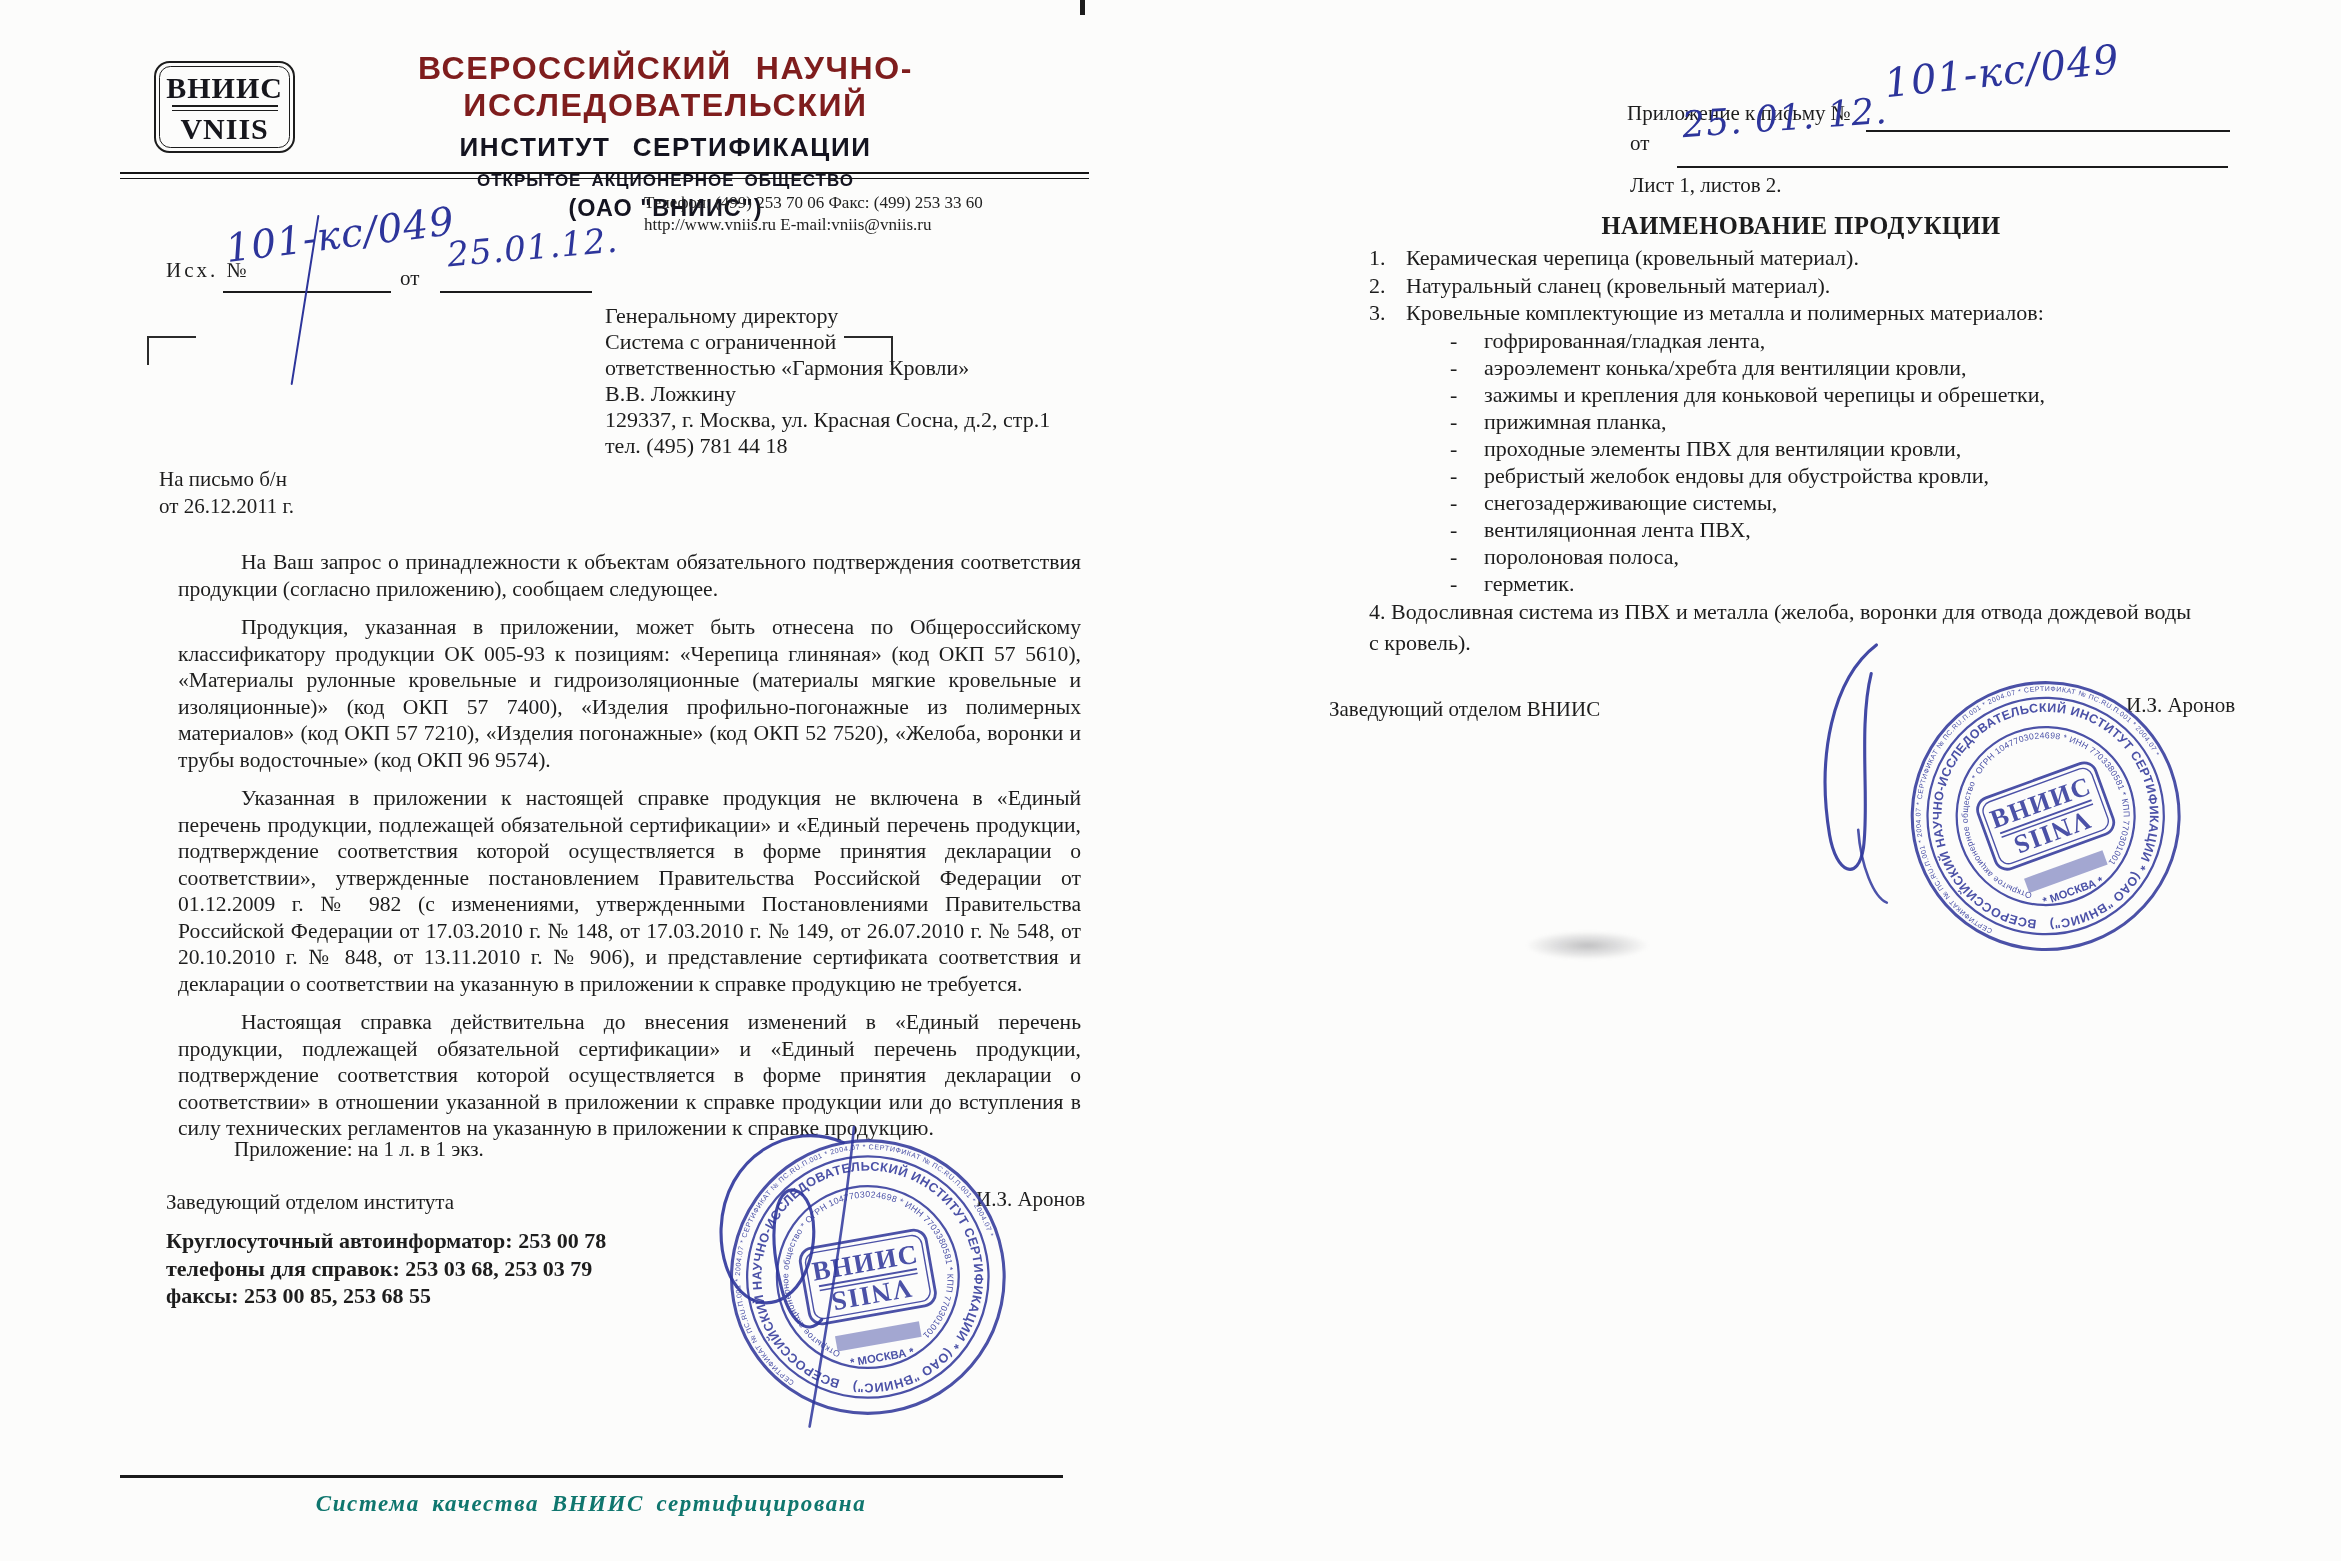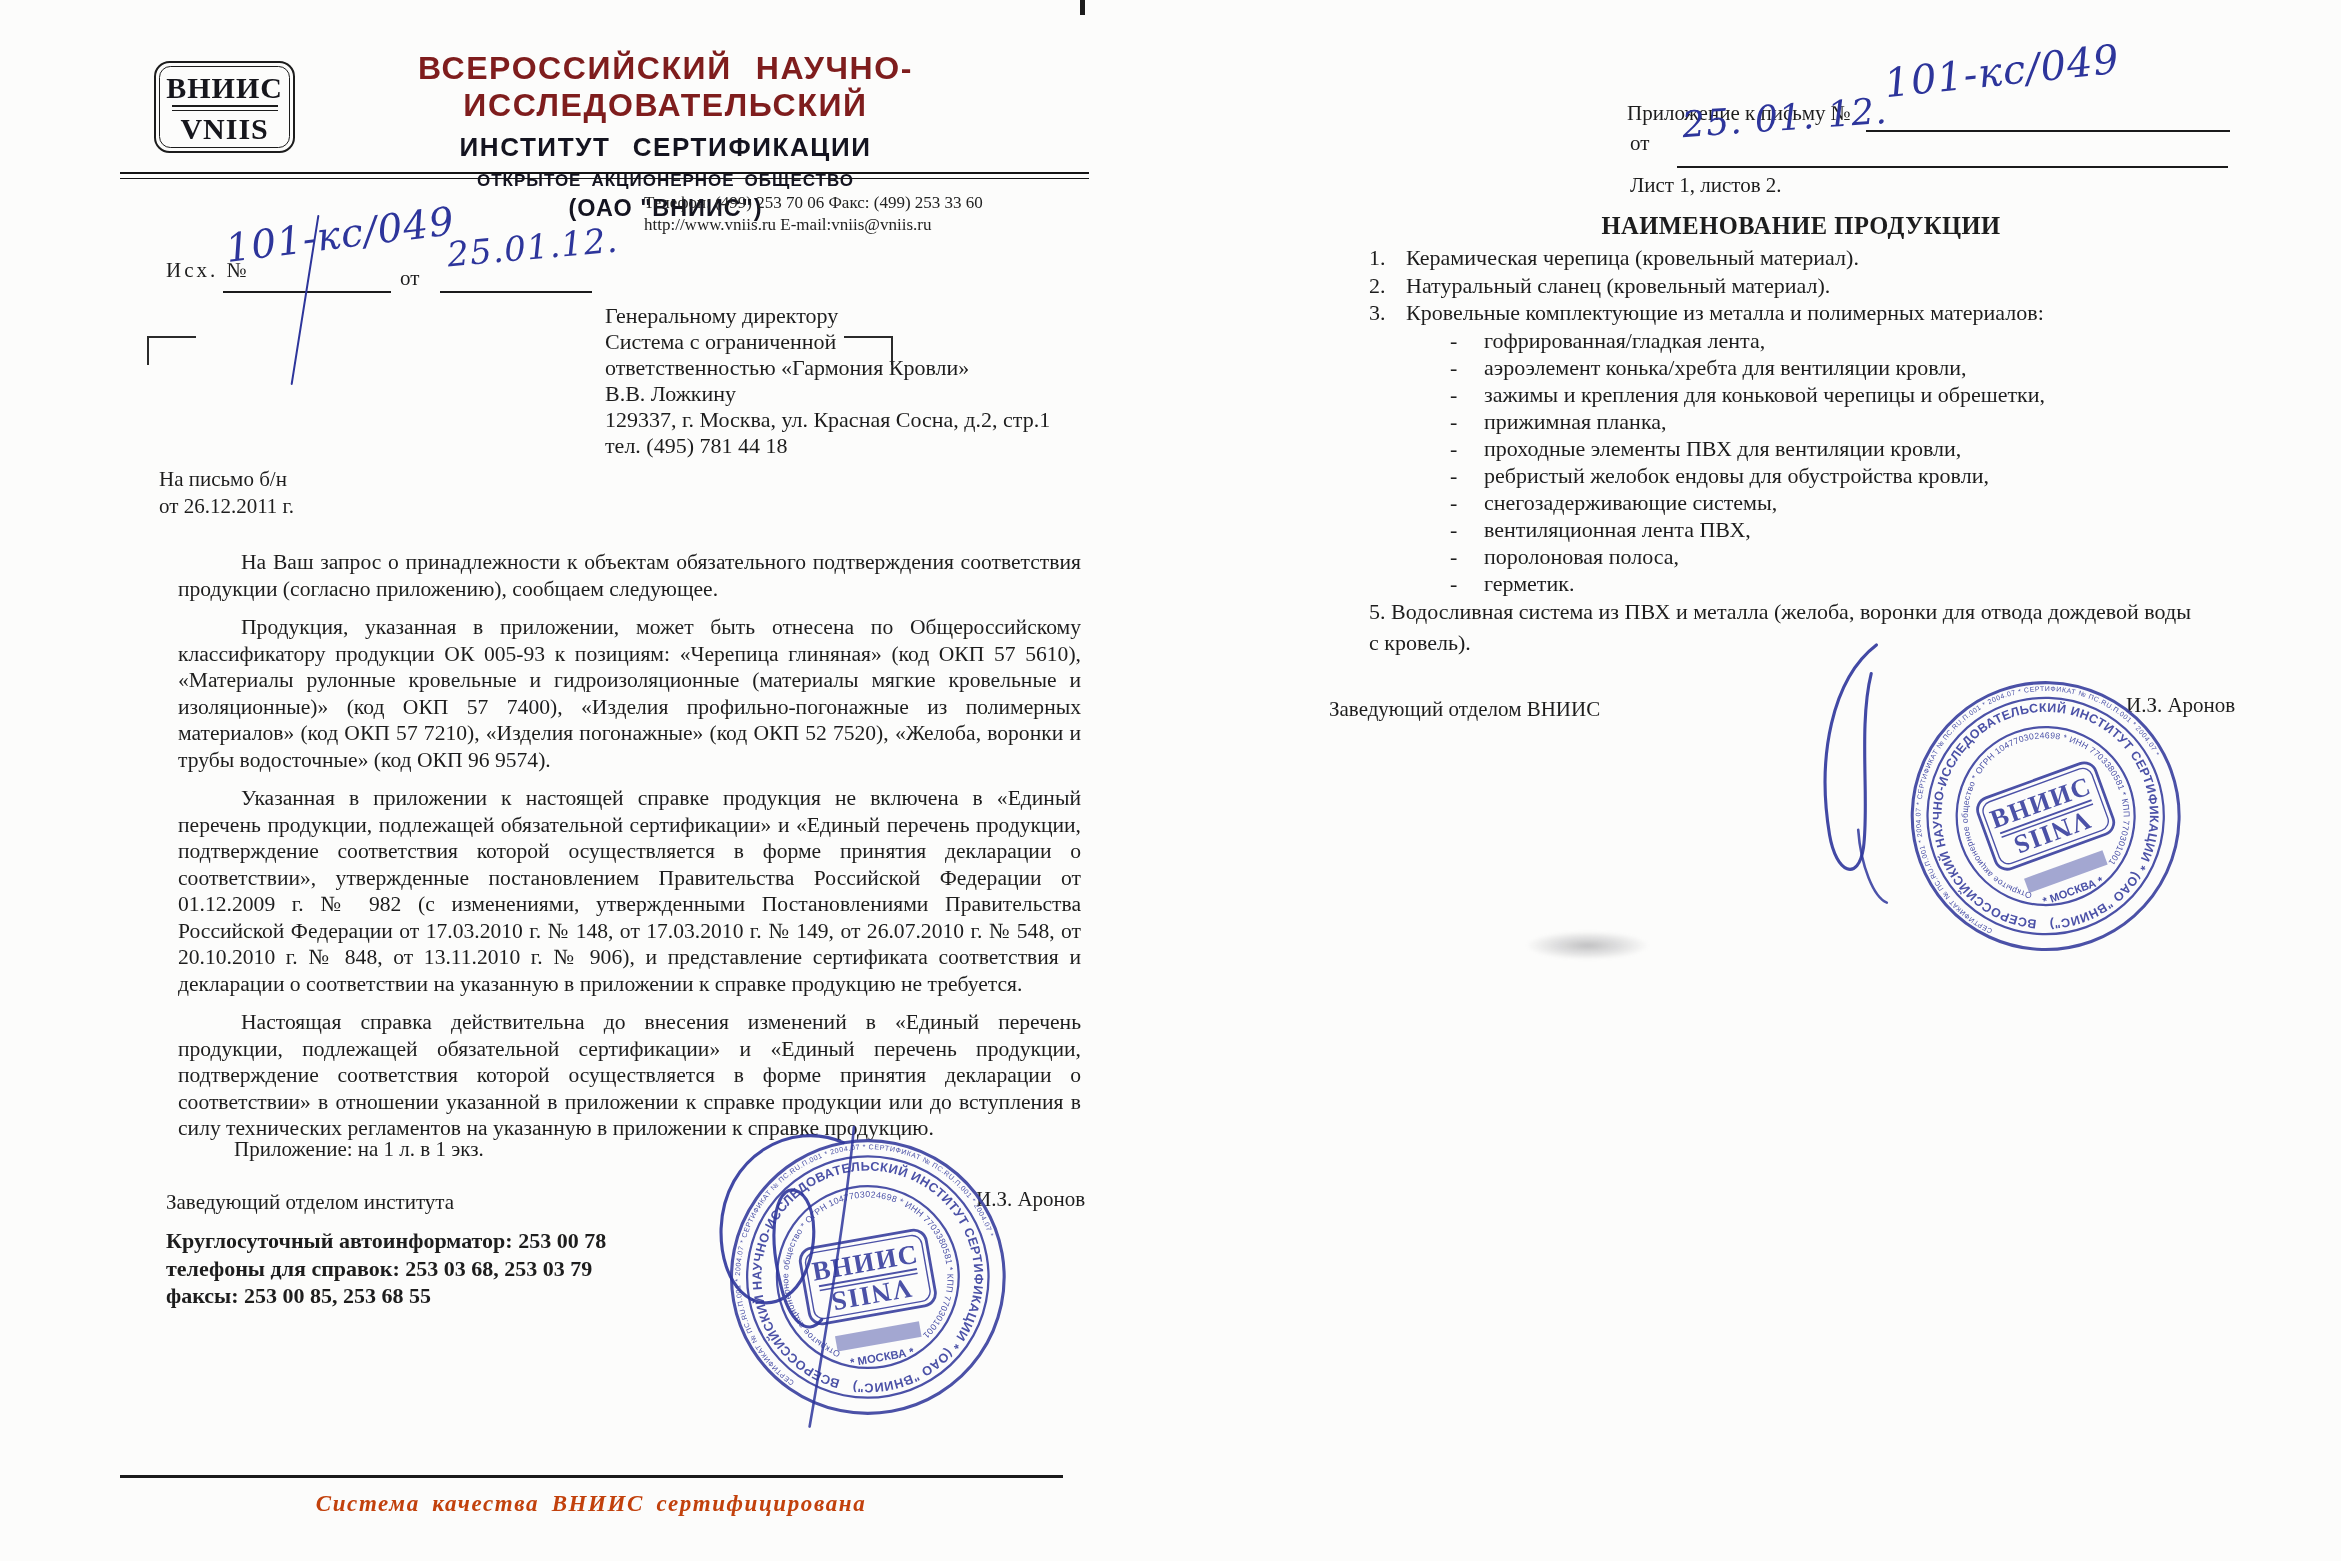--- a/index.html
+++ b/index.html
@@ -19,21 +19,21 @@
   .ind p{margin:12px;text-indent:63px;}
   .divider{border-top:2.6px solid #141414;border-bottom:1.6px solid #141414;height:4.2px;}
   .hline{background:#1b1b1b;height:1.6px;}
   .hw{font-family:"DejaVu Serif",serif;font-style:italic;color:#2d359b;letter-spacing:1px;}
   .corner-l{border-top:2.1px solid #2b2b2b;border-left:2.1px solid #2b2b2b;}
   .corner-r{border-top:2.1px solid #2b2b2b;border-right:2.1px solid #2b2b2b;}
   .logo{border:2.1px solid #1c1c1c;border-radius:15.6px;padding:3.1px;}
   .logo-in{border:1px solid #1c1c1c;border-radius:11.4px;text-align:center;padding:5.2px 4.2px 3.1px 4.2px;}
   .logo-t{font-size:30px;font-weight:bold;letter-spacing:1px;line-height:31px;color:#16161c;}
   .logo-rule{border-top:2.6px solid #1c1c1c;border-bottom:1.6px solid #1c1c1c;height:2.6px;margin:2.1px 7.3px;}
-  .footer-it{font-style:italic;font-weight:bold;font-size:23px;letter-spacing:1.6px;word-spacing:5.2px;color:#c2410c;}
+  .footer-it{font-style:italic;font-weight:bold;font-size:23px;letter-spacing:1.6px;word-spacing:5.2px;color:#0f766e;}
   .row{display:flex;}
   .num{width:37px;flex:none;}
   .dash{width:34px;flex:none;text-align:left;}
   .stamp-wrap{opacity:.92;}
   .smudge{background:radial-gradient(ellipse at center,rgba(120,120,125,.45),rgba(120,120,125,0) 70%);filter:blur(1.6px);}
   .artifact{background:#1c1c1c;}
 </style>
 </head>
 <body>
 
@@ -209,21 +209,21 @@
         <span class="dash">-</span>
         <span>поролоновая полоса,</span>
       </div>
     <div class="row">
         <span class="dash">-</span>
         <span>герметик.</span>
       </div>
   </div>
 
   <div class="abs" style="left:1369px;top:596px;width:895px;font-size:22px;line-height:31px;">
-    <div>5. Водосливная система из ПВХ и металла (желоба, воронки для отвода дождевой воды</div>
+    <div>4. Водосливная система из ПВХ и металла (желоба, воронки для отвода дождевой воды</div>
     <div>с кровель).</div>
   </div>
 
   <div class="abs body41" style="left:1329px;top:696px;">Заведующий отделом ВНИИС</div>
   <div class="abs body41" style="left:2126px;top:692px;">И.З. Аронов</div>
 
   <div class="abs stamp-wrap" style="left:1907px;top:677px;transform:rotate(-20deg);">
     <svg width="278" height="278" viewBox="-100 -100 200 200">
       <circle r="96" fill="none" stroke="#3c43a0" stroke-width="2.2"></circle>
       <g transform="rotate(-135)">

